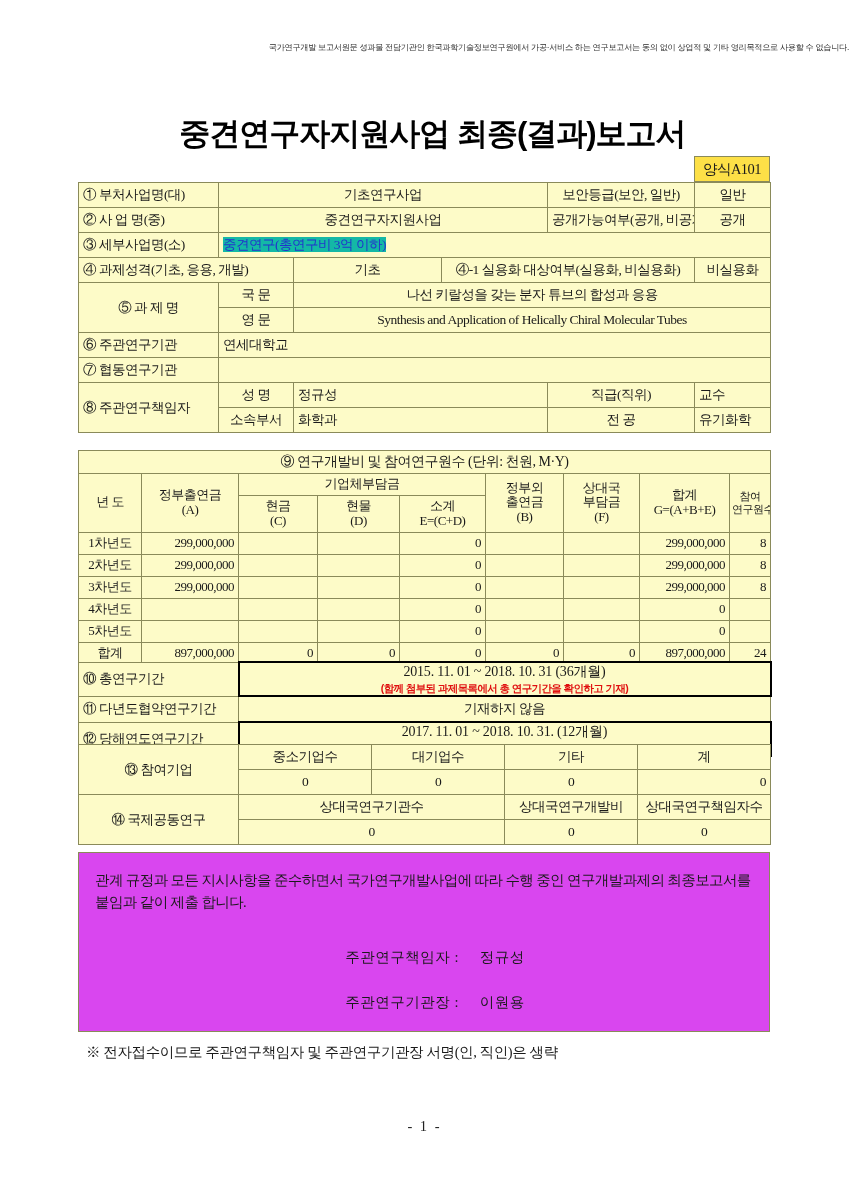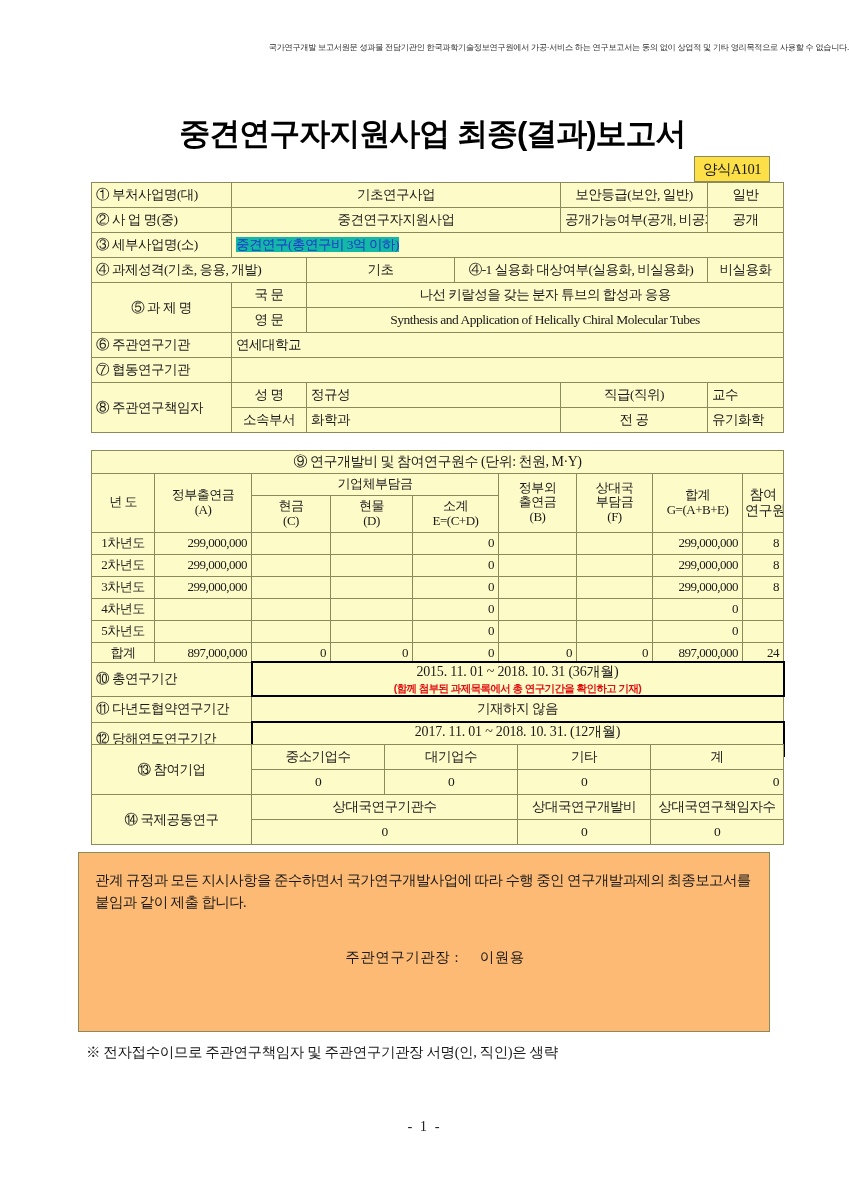--- a/index.html
+++ b/index.html
@@ -58,21 +58,20 @@
     letter-spacing: -0.5px;
   }
 
   
   table.grid {
     position: absolute;
     left: 78px;
     width: 692px;
     border-collapse: collapse;
     table-layout: fixed;
-    margin-left: 13px;
   }
   table.grid td {
     border: 1px solid #8a8a5a;
     padding: 1px 4px;
     font-size: 13.5px;
     line-height: 1.15;
     letter-spacing: -0.5px;
     background: #fdfbc8;
     height: 25px;
     vertical-align: middle;
@@ -109,21 +108,21 @@
   }
   .period-plain {
     background: #fdfbc8; text-align: center; font-size: 14px;
   }
 
   
   .decl-box {
     position: absolute;
     left: 78px; width: 692px;
     border: 1px solid #8a8a5a;
-    background: #fdba74;
+    background: #d946ef;
   }
   .decl-text {
     padding: 16px 16px 0 16px;
     font-size: 14.5px;
     line-height: 1.55;
     letter-spacing: -0.6px;
     text-indent: 0;
   }
   .sig-block { margin-top: 34px; padding-bottom: 18px; }
   .sig-line {
@@ -261,21 +260,21 @@
         </td>
         <td class="c hd" rowspan="2">
           <div>상대국</div>
           <div>부담금</div>
           <div>(F)</div>
         </td>
         <td class="c hd peach" rowspan="2">
           <div>합계</div>
           <div>G=(A+B+E)</div>
         </td>
-        <td class="c hd" rowspan="2" style="font-size:14px">
+        <td class="c hd" rowspan="2" style="font-size:11px">
           <div>참여</div>
           <div>연구원수</div>
         </td>
       </tr>
       <tr>
         <td class="c hd">
           <div>현금</div>
           <div>(C)</div>
         </td>
         <td class="c hd">
@@ -417,20 +416,25 @@
         <td class="c">0</td>
         <td class="c">0</td>
       </tr>
     </tbody>
   </table>
 
   <div class="decl-box" style="top:852px; height:180px;">
     <div class="decl-text">관계 규정과 모든 지시사항을 준수하면서 국가연구개발사업에 따라 수행 중인 연구개발과제의 최종보고서를 붙임과 같이 제출 합니다.</div>
     <div class="sig-block">
       <div class="sig-line">
+        <span>주관연구책임자 :</span>
+        &nbsp;&nbsp;&nbsp;
+        <span>정규성</span>
+      </div>
+      <div class="sig-line">
         <span>주관연구기관장 :</span>
         &nbsp;&nbsp;&nbsp;
         <span>이원용</span>
       </div>
     </div>
   </div>
 
   <div class="footnote" style="top:1043px;">※ 전자접수이므로 주관연구책임자 및 주관연구기관장 서명(인, 직인)은 생략</div>
 
   <div class="pagenum" style="top:1118px;">- 1 -</div>

